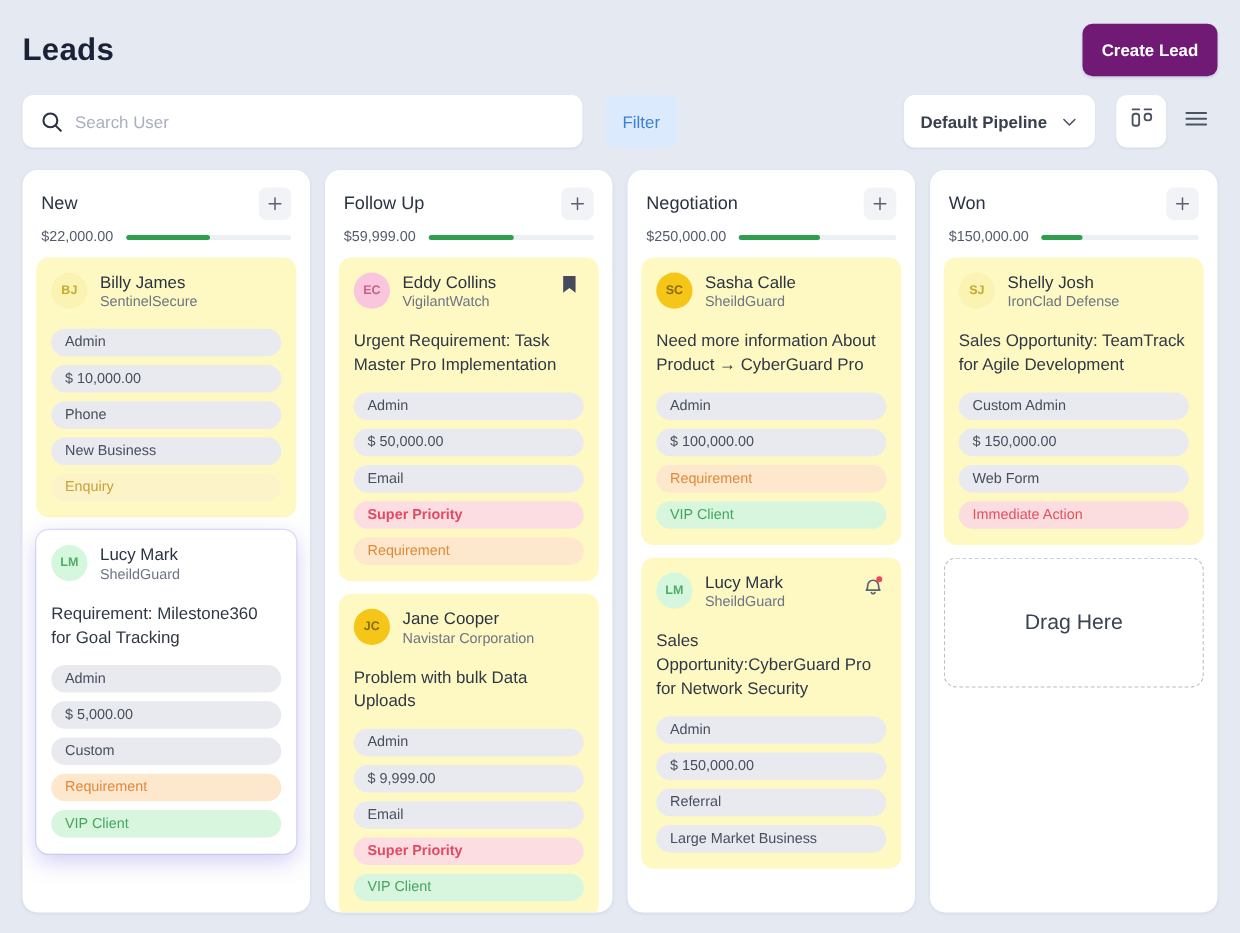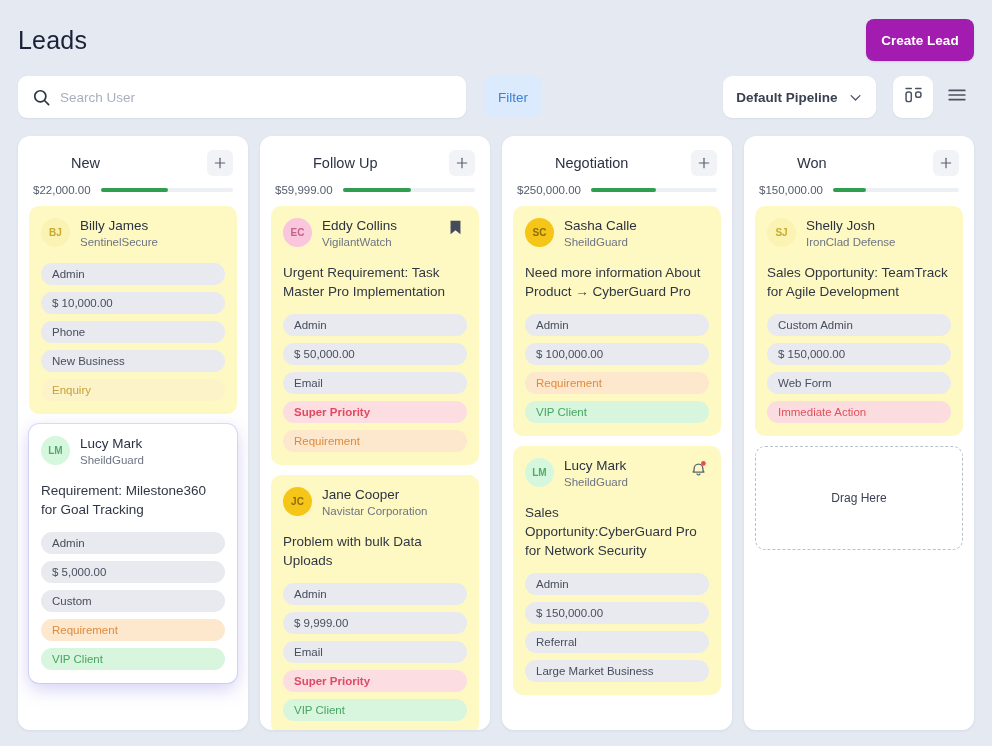--- a/index.html
+++ b/index.html
@@ -10,26 +10,26 @@
     overflow: hidden;
   }
   .page { width: 992px; height: 746px; position: relative; }
 
   
   .header {
     position: absolute; left: 0; top: 0; width: 992px; height: 72px;
   }
   .page-title {
     position: absolute; left: 18px; top: 26px;
-    font-size: 25px; font-weight: normal; color: #1b2237; letter-spacing: .2px;
+    font-size: 25px; font-weight: bold; color: #1b2237; letter-spacing: .2px;
   }
   .create-lead-btn {
     position: absolute; right: 18px; top: 19px;
     width: 108px; height: 42px;
-    background: #a21caf; color: #ffffff;
+    background: #701a75; color: #ffffff;
     border: none; border-radius: 8px;
     font-family: "Liberation Sans", sans-serif;
     font-size: 13.5px; font-weight: bold; cursor: pointer;
     display: flex; align-items: center; justify-content: center;
     box-shadow: 0 1px 2px rgba(20,40,80,.12);
   }
 
   
   .toolbar { position: absolute; left: 0; top: 72px; width: 992px; height: 56px; }
   .search-box {
@@ -82,21 +82,21 @@
   }
   .column {
     flex: 1 1 0; min-width: 0;
     background: #ffffff; border-radius: 12px;
     display: flex; flex-direction: column;
     box-shadow: 0 1px 3px rgba(30,50,90,.07);
     overflow: hidden;
   }
   .col-head { padding: 14px 15px 0 15px; }
   .col-title-row { display: flex; align-items: center; justify-content: space-between; height: 26px; }
-  .col-title { font-size: 14.5px; color: #2b3242; margin-left: 38px; }
+  .col-title { font-size: 14.5px; color: #2b3242; }
   .add-btn {
     width: 26px; height: 26px; border-radius: 6px; background: #f1f3f7;
     border: none; cursor: pointer; color: #5b6070;
     display: flex; align-items: center; justify-content: center;
     font-size: 19px; line-height: 1; font-family: "Liberation Sans", sans-serif;
   }
   .col-amount-row { display: flex; align-items: center; gap: 10px; margin-top: 8px; }
   .col-amount { font-size: 11.5px; color: #545b6b; white-space: nowrap; }
   .progress-track {
     flex: 1 1 auto; height: 4px; border-radius: 3px; background: #eceff4; position: relative;
@@ -134,21 +134,21 @@
   }
   .tag.yellow { background: #fdf3c8; color: #c7a13a; }
   .tag.orange { background: #fde8cd; color: #e08a3d; }
   .tag.green  { background: #d7f6dd; color: #47a562; }
   .tag.pink   { background: #fcdde2; color: #e04a64; font-weight: bold; }
   .tag.red    { background: #fbdcdf; color: #e05260; }
 
   .dropzone {
     border: 1.6px dashed #b9c0cc; border-radius: 10px;
     height: 104px; display: flex; align-items: center; justify-content: center;
-    font-size: 12px; color: #3b4252;
+    font-size: 17px; color: #3b4252;
   }
 </style>
 </head>
 <body>
 
 <div class="page">
 
   <div class="header">
     <div class="page-title">Leads</div>
     <button class="create-lead-btn">Create Lead</button>

